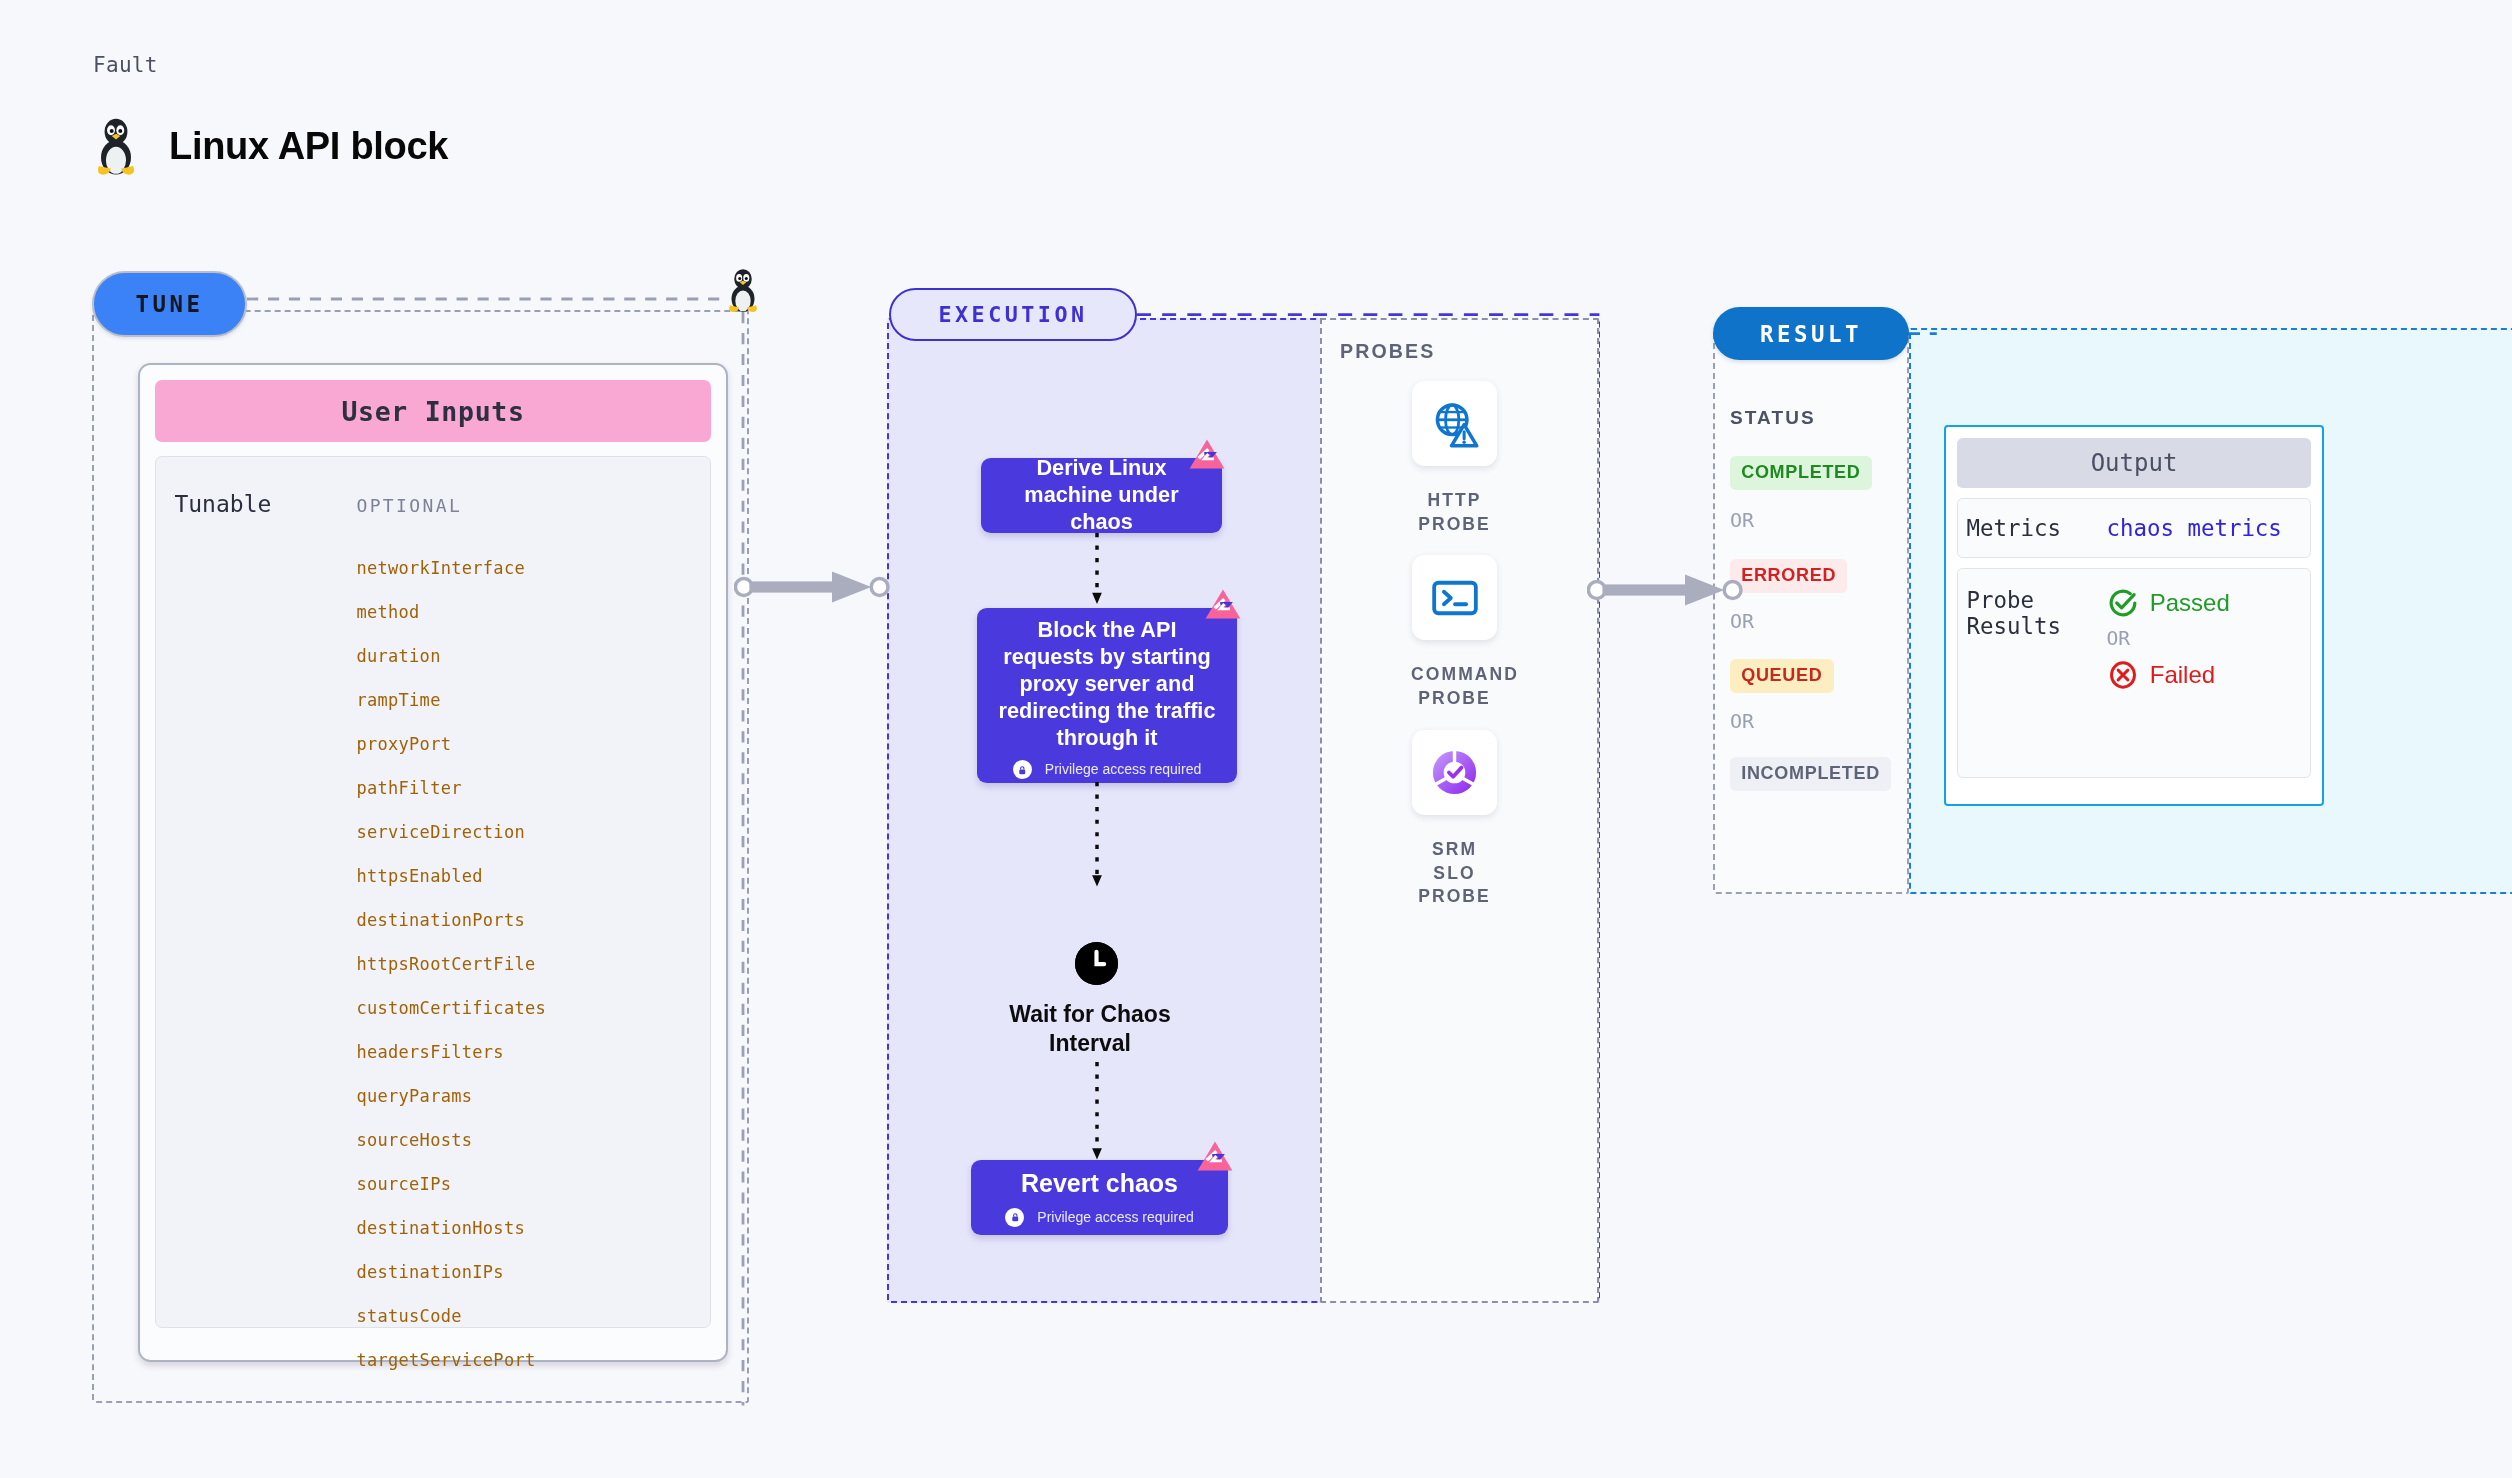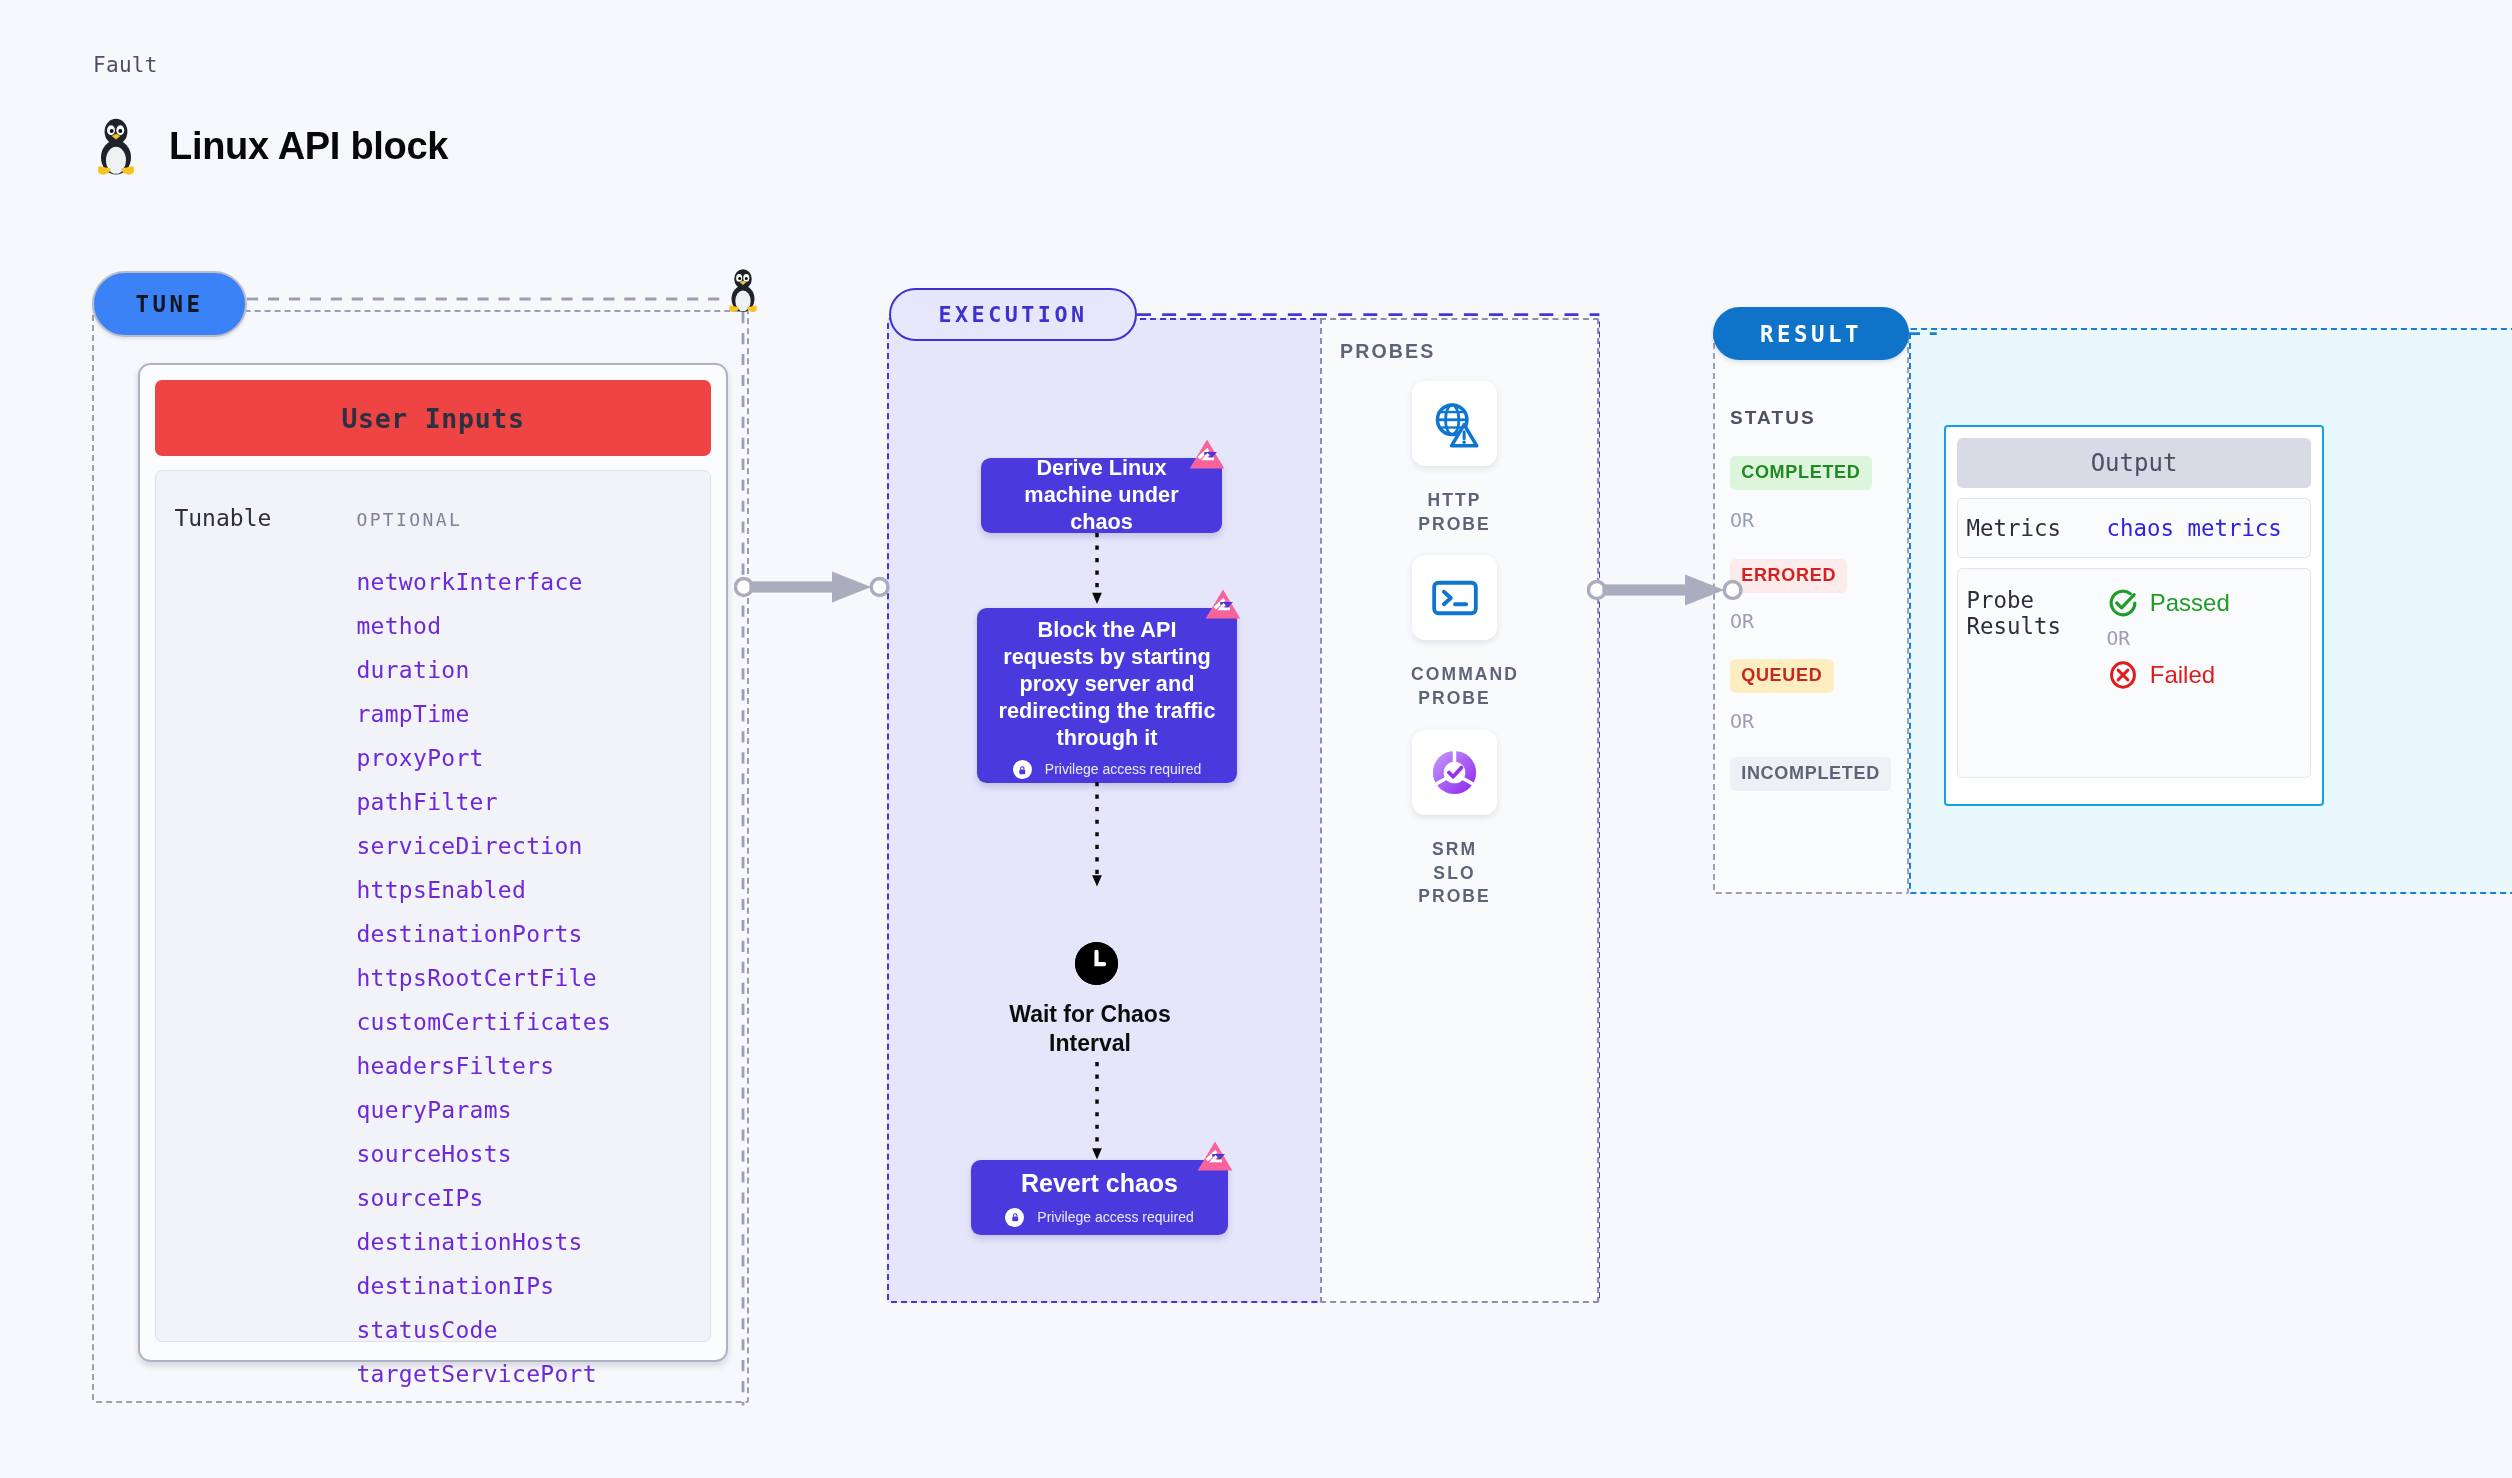--- a/index.html
+++ b/index.html
@@ -53,21 +53,21 @@
   .userinputs-card {
     position: absolute; left: 138px; top: 363px;
     width: 590px; height: 999px;
     background: #fbfcfe;
     border: 2.1px solid #aeb3c4;
     border-radius: 12.6px;
     box-shadow: 0 3.5px 6.3px rgba(40,45,80,.16);
     padding: 15.4px;
   }
   .userinputs-header {
-    height: 76px; background: #ef4444; border-radius: 7px;
+    height: 62px; background: #f9a8d4; border-radius: 7px;
     display: flex; align-items: center; justify-content: center;
     font-family: "DejaVu Sans Mono", monospace;
     font-size: 26.5px; color: #2c3040; font-weight: bold;
     letter-spacing: 0.7px;
   }
   .tunable-panel {
     margin-top: 14px; height: 872px;
     background: #f2f3f8; border: 1.4px solid #dfe1ea; border-radius: 7px;
     position: relative; padding: 18px 0 0 0;
   }
@@ -80,21 +80,21 @@
     position: absolute; left: 200px; top: 38px;
     font-family: "DejaVu Sans Mono", monospace;
     font-size: 18px; color: #7d8396; letter-spacing: 2.4px;
   }
   .param-list {
     position: absolute; left: 200px; top: 89px;
     display: flex; flex-direction: column; gap: 0;
   }
   .param-item {
     font-family: "DejaVu Sans Mono", monospace;
-    font-size: 23px; color: #6d28d9; line-height: 44px;
+    font-size: 17px; color: #a16207; line-height: 44px;
     letter-spacing: 0.3px; white-space: nowrap;
   }
 
   
   .tux-small {
     position: absolute; left: 725px; top: 267px; width: 36px; height: 46px; z-index: 7;
   }
   .conn { position: absolute; z-index: 5; }
 
   

